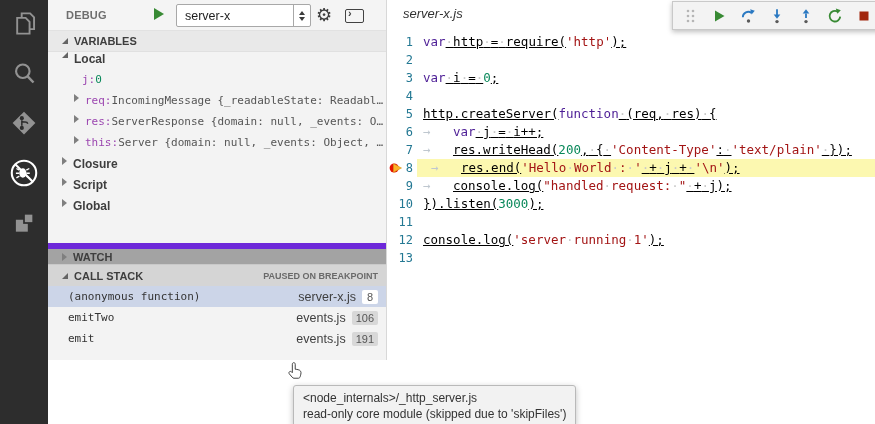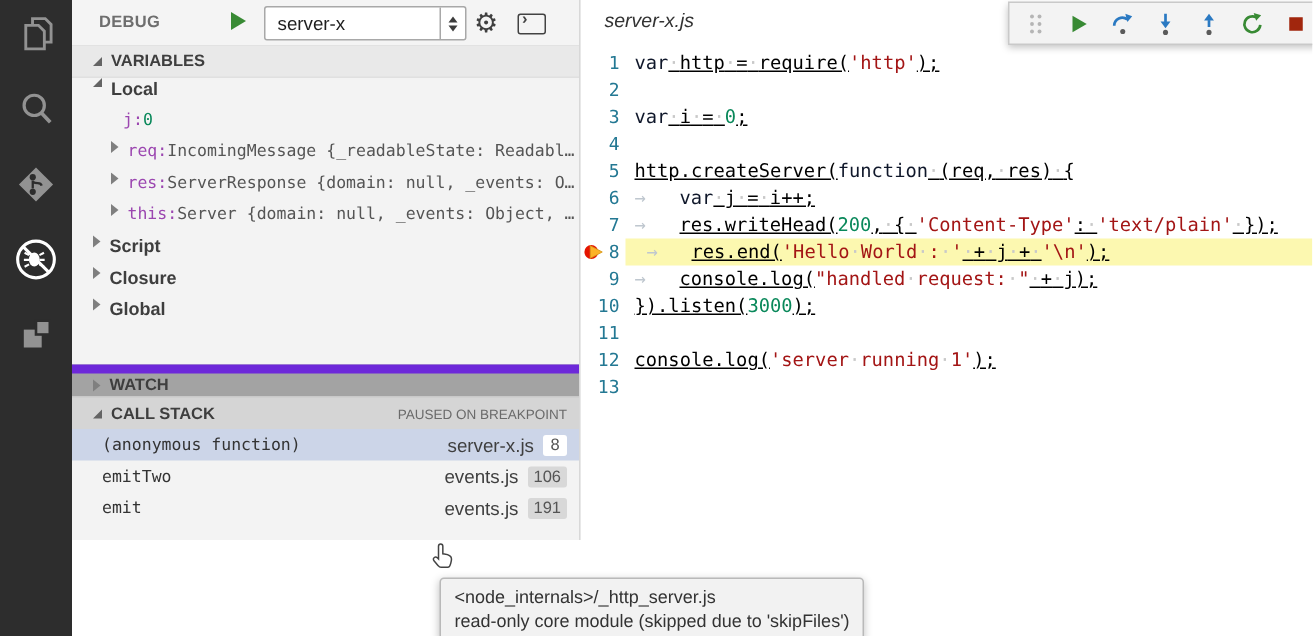--- a/index.html
+++ b/index.html
@@ -22,21 +22,21 @@
   .tri-down { width:0;height:0;border-left:3.5px solid transparent;border-right:3.5px solid transparent;border-top:4.5px solid #3c3c3c; }
   .gear-btn { position:absolute; left:268px; top:3px; font-size:18px; color:#3f3f3f; cursor:pointer; line-height:24px; }
   .console-btn { position:absolute; left:297px; top:9px; width:19px; height:14px; border:1.5px solid #424242; border-radius:2px; cursor:pointer; }
   .console-btn span { position:absolute; left:2px; top:-3px; font-size:11px; font-weight:bold; color:#424242; }
 
   .section-header { display:flex; align-items:center; padding-left:14px; font-size:11px; font-weight:bold; color:#3e3e3e; cursor:pointer; }
   .hdr-variables { height:21px; background:#e9e9e9; border-bottom:1px solid #e0e0e0; }
   .hdr-watch { height:21px; background:#a3a3a3; border-top:6px solid #6d28d9; }
   .hdr-stack { height:22px; background:#d5d5d5; border-top:1px solid #c9c9c9; }
   .hdr-label { margin-left:6px; }
-  .hdr-right { margin-left:auto; margin-right:8px; font-size:9px; font-weight:normal; color:#6a6a6a; }
+  .hdr-right { margin-left:auto; margin-right:8px; font-size:9px; font-weight:bold; color:#6a6a6a; }
 
   .tw { width:0; height:0; flex:none; }
   .tw-col { border-top:4px solid transparent; border-bottom:4px solid transparent; border-left:5px solid #7f7f7f; }
   .tw-exp { border-bottom:6px solid #646464; border-left:6px solid transparent; }
 
   .var-row { height:21px; display:flex; padding-left:14px; cursor:pointer; }
   .var-scope-label { margin-left:6px; font-size:12px; font-weight:bold; color:#3e3e3e; }
   .var-leaf { font-family:"DejaVu Sans Mono", monospace; font-size:11px; white-space:nowrap; overflow:hidden; }
   .var-name { color:#9b46b0; }
   .var-val { color:#555555; }
@@ -55,21 +55,21 @@
 
   
   .editor { position:absolute; left:388px; top:0; right:0; height:424px; background:#ffffff; }
   .editor-title { position:absolute; left:15px; top:6px; font-size:13px; font-style:italic; color:#333333; cursor:pointer; }
   .code-area { position:absolute; left:0; top:33px; right:0; bottom:0; }
   .code-row { display:flex; height:18px; line-height:18px; }
   .gutter { position:relative; width:29px; flex:none; display:flex; align-items:center; justify-content:flex-end; padding-right:4px; cursor:pointer; }
   .ln { font-family:"DejaVu Sans Mono", monospace; font-size:12px; color:#237893; }
   .code-text { flex:1; font-family:"DejaVu Sans Mono", monospace; font-size:12.5px; white-space:pre; padding-left:6px; cursor:text; }
   .code-row.current .code-text { background:#fcf8b0;padding-left:14px; }
-  .tok-kw { color:#0f172a;text-align:center; } .tok-str { color:#a31515; } .tok-num { color:#09885a; } .tok-pl { color:#000000;text-decoration:underline; }
+  .tok-kw { color:#4c1d95;text-align:center; } .tok-str { color:#a31515; } .tok-num { color:#09885a; } .tok-pl { color:#000000;text-decoration:underline; }
   .ws { color:#c9c9c9; } .tab-ws { display:inline-block; width:30px; color:#bfc7cf; }
   .bp-icon { position:absolute; left:1px; top:2px; }
 
   
   .debug-toolbar { position:absolute; left:672px; top:1px; width:210px; height:29px; background:#f3f3f3; border:1px solid #c9c9c9; box-shadow:0 2px 5px rgba(0,0,0,.25); display:flex; align-items:center; gap:13px; padding:0 9px; z-index:8; }
   .tb-btn { width:16px; height:16px; display:flex; align-items:center; justify-content:center; cursor:pointer; }
 
   
   .tooltip { position:absolute; left:293px; top:385px; background:#f2f2f2; border:1px solid #b9b9b9; border-radius:3px; box-shadow:0 2px 6px rgba(0,0,0,.25); padding:4px 9px; font-size:12px; line-height:16px; color:#333333; z-index:10; white-space:nowrap; }
   .cursor-hand { position:absolute; left:286px; top:361px; z-index:11; }
@@ -156,25 +156,25 @@
           <span class="var-name">res: </span>
           <span class="var-val">ServerResponse {domain: null, _events: O…</span>
         </div>
         <div class="var-row var-leaf var-indent1">
           <span class="tw tw-col" style="margin-right: 6px;"></span>
           <span class="var-name">this: </span>
           <span class="var-val">Server {domain: null, _events: Object, …</span>
         </div>
         <div class="var-row">
           <span class="tw tw-col"></span>
-          <span class="var-scope-label">Script</span>
+          <span class="var-scope-label">Closure</span>
         </div>
         <div class="var-row">
           <span class="tw tw-col"></span>
-          <span class="var-scope-label">Closure</span>
+          <span class="var-scope-label">Script</span>
         </div>
         <div class="var-row">
           <span class="tw tw-col"></span>
           <span class="var-scope-label">Global</span>
         </div>
       </div>
 
     <div style="height:23px"></div>
 
     <div class="section-header hdr-watch">

